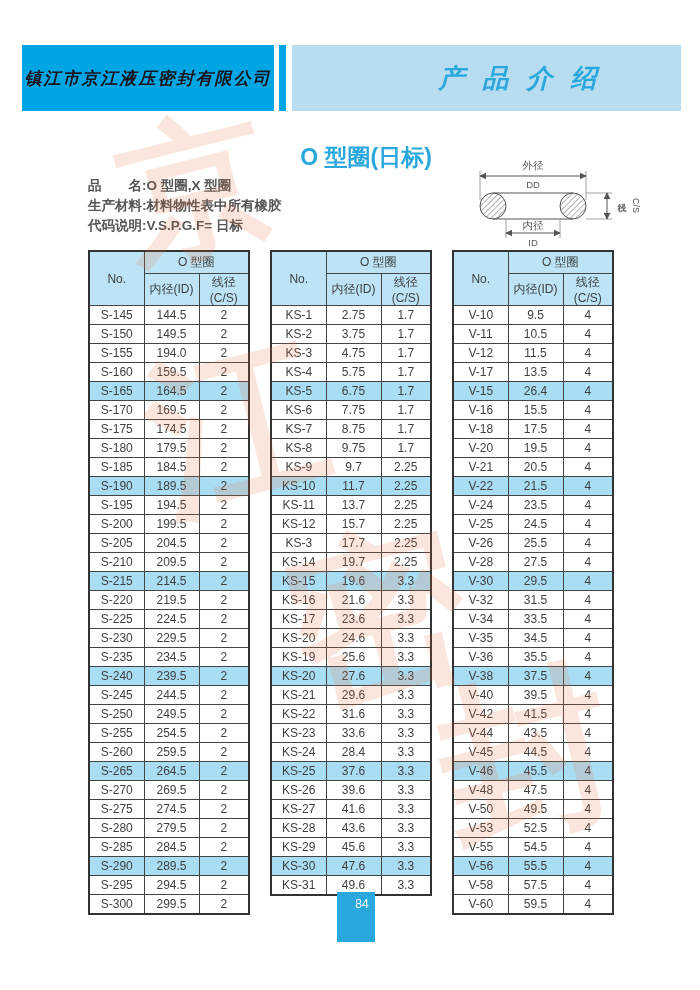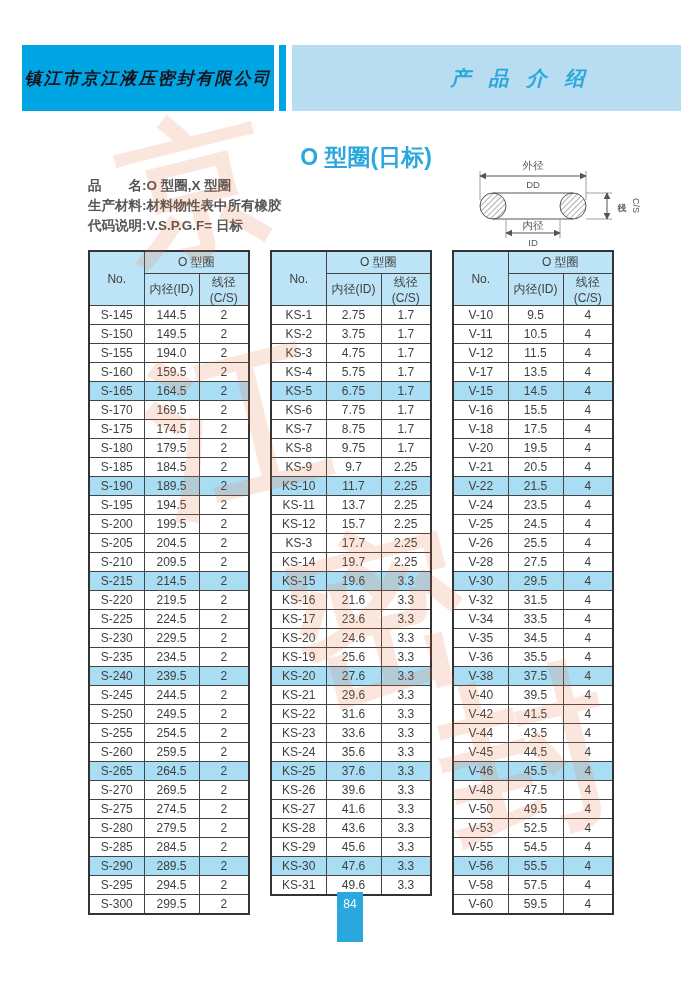--- a/index.html
+++ b/index.html
@@ -23,21 +23,21 @@
     position:absolute; left:279px; top:45px; width:7px; height:66px;
     background:var(--brand-blue,#00a6e3);
   }
   .section-box{
     position:absolute; left:292px; top:45px; width:389px; height:66px;
     background:var(--band-blue,#b8ddf1);
     display:flex; align-items:center; justify-content:center;
   }
   .section-box span{
     font-family:Liberation Mono, monospace;
-    font-weight:bold; font-style:italic; font-size:20px;
+    font-weight:bold; font-style:italic; font-size:26px;
     letter-spacing:18px; padding-left:80px;
     color:var(--accent-blue,#2aa7dd);
     text-align:right;
   }
   
   .page-title{
     position:absolute; left:0; top:126px; width:700px; margin:16px;
     text-align:center; font-size:23px; font-weight:bold;
     color:var(--accent-blue,#2aa7dd);
   }
@@ -68,20 +68,21 @@
   table.size td{height:18px;}
   table.size col.c-no{width:55px;}
   table.size col.c-id{width:55px;}
   table.size col.c-cs{width:50px;}
   table.size tr.hl td{background:var(--hl-bg,#a9ddf3);margin-left:32px;}
   
   .page-num-box{
     position:absolute; left:337px; top:892px; width:26px; height:50px;
     background:var(--accent-blue,#29a8dd);
     text-align:center;
+    padding-left:12px;
   }
   .page-num-box span{
     display:inline-block; margin-top:5px; color:#ffffff; font-size:12px;
   }
   
   .wm{position:absolute; inset:0; pointer-events:none; z-index:5;}
   .wm span{
     position:absolute; font-weight:bold; color:var(--wm,#e97140);
     opacity:0.17; font-family:"DejaVu Serif", serif;
   }
@@ -461,21 +462,21 @@
           <td>31.6</td>
           <td>3.3</td>
         </tr>
         <tr>
           <td>KS-23</td>
           <td>33.6</td>
           <td>3.3</td>
         </tr>
         <tr>
           <td>KS-24</td>
-          <td>35.6</td>
+          <td>28.4</td>
           <td>3.3</td>
         </tr>
         <tr class="hl">
           <td>KS-25</td>
           <td>37.6</td>
           <td>3.3</td>
         </tr>
         <tr>
           <td>KS-26</td>
           <td>39.6</td>
@@ -541,21 +542,21 @@
           <td>11.5</td>
           <td>4</td>
         </tr>
         <tr>
           <td>V-17</td>
           <td>13.5</td>
           <td>4</td>
         </tr>
         <tr class="hl">
           <td>V-15</td>
-          <td>14.5</td>
+          <td>26.4</td>
           <td>4</td>
         </tr>
         <tr>
           <td>V-16</td>
           <td>15.5</td>
           <td>4</td>
         </tr>
         <tr>
           <td>V-18</td>
           <td>17.5</td>

